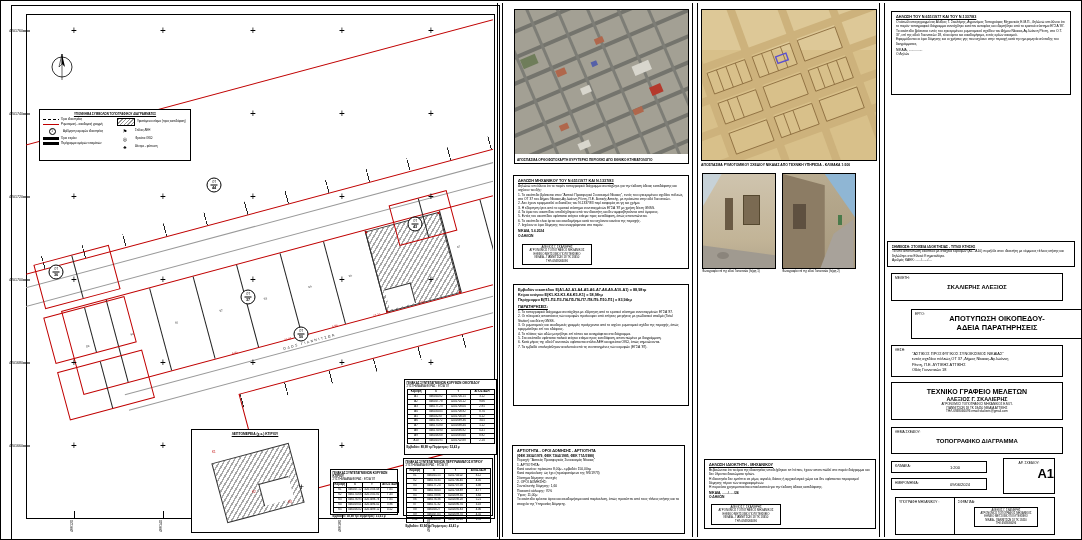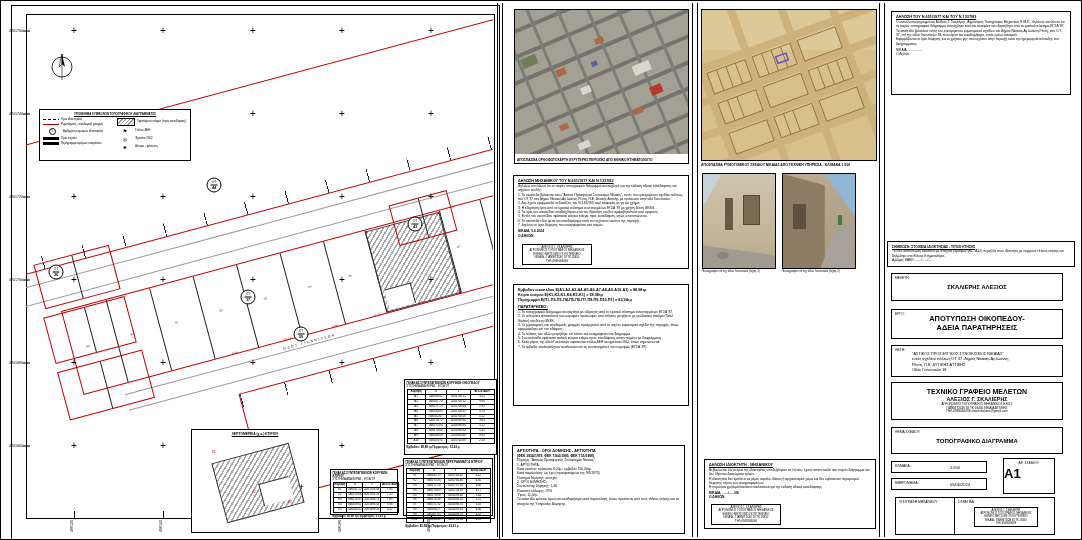--- a/index.html
+++ b/index.html
@@ -710,21 +710,21 @@
       <div class="ln">ΣΗΜΕΙΩΣΗ: ΣΤΟΙΧΕΙΑ ΙΔΙΟΚΤΗΣΙΑΣ - ΤΙΤΛΟΙ ΚΤΗΣΗΣ</div>
       <div class="ln">Το υπό αποτύπωση οικόπεδο με στοιχεία κορυφών (Α1...Α10) περιήλθε στον ιδιοκτήτη με νόμιμους τίτλους κτήσης και δηλώθηκε στο Εθνικό Κτηματολόγιο.</div>
       <div class="ln">Αριθμός ΚΑΕΚ: ....../....../....</div>
     </div>
 
   <div class="abs box" style="left:890px;top:272px;width:172px;height:28px">
     <div class="tb-label">ΜΕΛΕΤΗ:</div>
     <div class="tb-center" style="font-size:5.8px;font-weight:bold">ΣΚΑΛΙΕΡΗΣ ΑΛΕΞΙΟΣ</div>
   </div>
 
-  <div class="abs box" style="left:890px;top:308px;width:172px;height:30px;border-width:1.6px">
+  <div class="abs box" style="left:910px;top:308px;width:172px;height:30px;border-width:1.6px">
     <div class="tb-label">ΕΡΓΟ:</div>
     <div class="tb-center" style="font-size:7.4px;font-weight:bold;line-height:1.15">
       <div>ΑΠΟΤΥΠΩΣΗ ΟΙΚΟΠΕΔΟΥ-</div>
       <div>ΑΔΕΙΑ ΠΑΡΑΤΗΡΗΣΕΙΣ</div>
     </div>
   </div>
 
   <div class="abs box" style="left:890px;top:344px;width:172px;height:32px">
     <div class="tb-label">ΘΕΣΗ:</div>
     <div style="margin:5px 0 0 20px;font-size:3.9px;line-height:1.35">
@@ -753,21 +753,21 @@
   <div class="abs box" style="left:890px;top:460px;width:96px;height:12px">
     <span class="tb-label">ΚΛΙΜΑΚΑ:</span>
     <span style="position:absolute;left:58px;top:3px;font-size:4px">1:200</span>
   </div>
   <div class="abs box" style="left:890px;top:477px;width:96px;height:12px">
     <span class="tb-label">ΗΜΕΡΟΜΗΝΙΑ:</span>
     <span style="position:absolute;left:58px;top:3px;font-size:4px">09/06/2024</span>
   </div>
   <div class="abs box" style="left:1002px;top:457px;width:52px;height:36px">
     <div style="font-size:3.3px;text-align:center;margin-top:2px">ΑΡ. ΣΧΕΔΙΟΥ:</div>
-    <div style="font-size:13px;font-weight:bold;text-align:left;margin-top:1px">A1</div>
+    <div style="font-size:13px;font-weight:bold;text-align:right;margin-top:1px">A1</div>
   </div>
 
   <div class="abs box" style="left:894px;top:496px;width:160px;height:38px;border-width:1.6px">
     <div style="position:absolute;left:0;top:0;bottom:0;width:58px;border-right:1px solid #000">
       <div class="tb-label" style="white-space:normal;width:52px">ΥΠΟΓΡΑΦΗ ΜΗΧΑΝΙΚΟΥ :</div>
     </div>
     <div style="position:absolute;left:62px;top:2px;font-size:3.3px">ΣΦΡΑΓΙΔΑ:</div>
     <div class="stampbox" style="left:78px;top:9px;width:58px">
         <div style="font-size:2.6px">ΑΛΕΞΙΟΣ Γ. ΣΚΑΛΙΕΡΗΣ</div>
         <div style="font-size:2.6px">ΑΓΡΟΝΟΜΟΣ ΤΟΠΟΓΡΑΦΟΣ ΜΗΧΑΝΙΚΟΣ</div>

